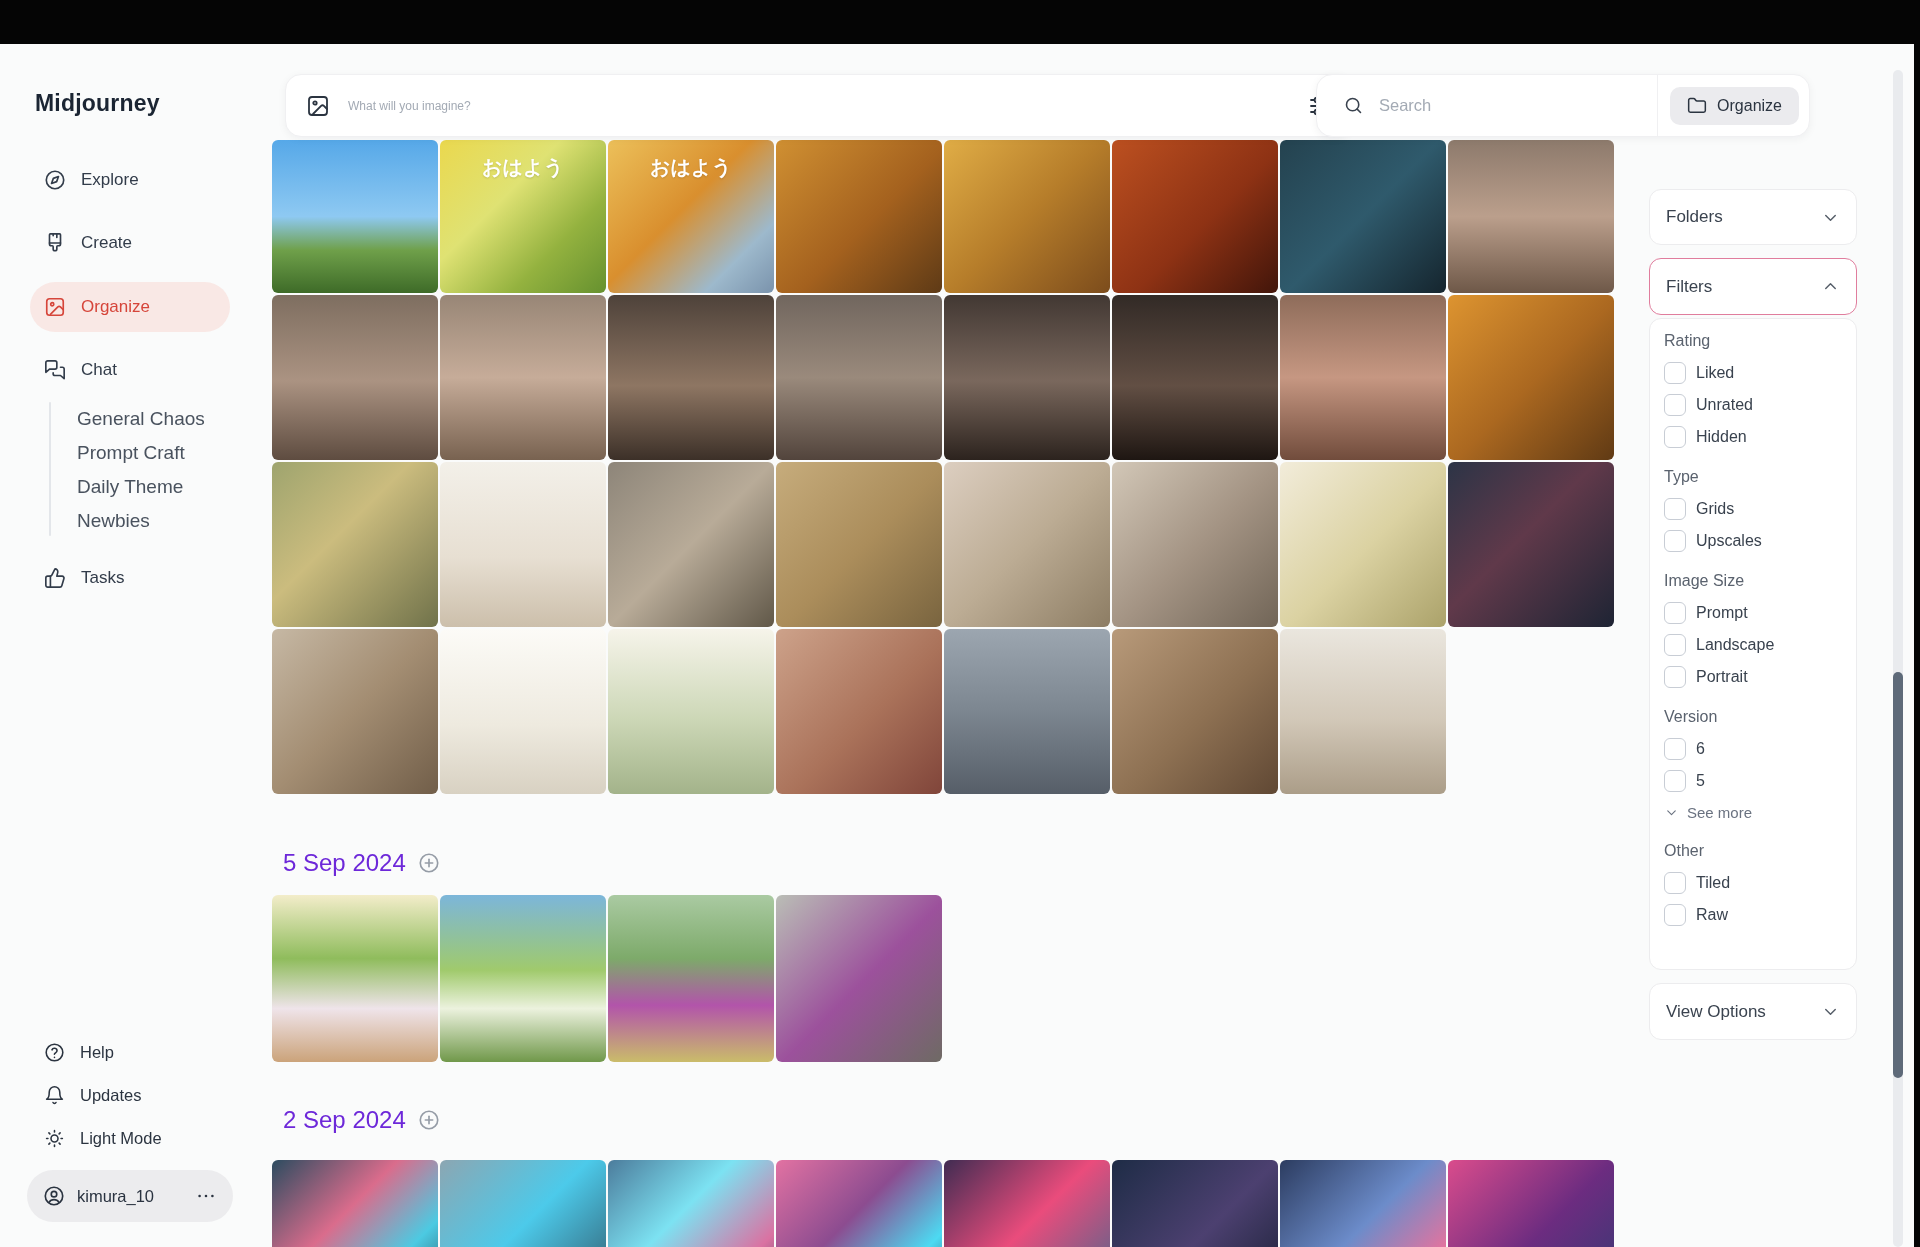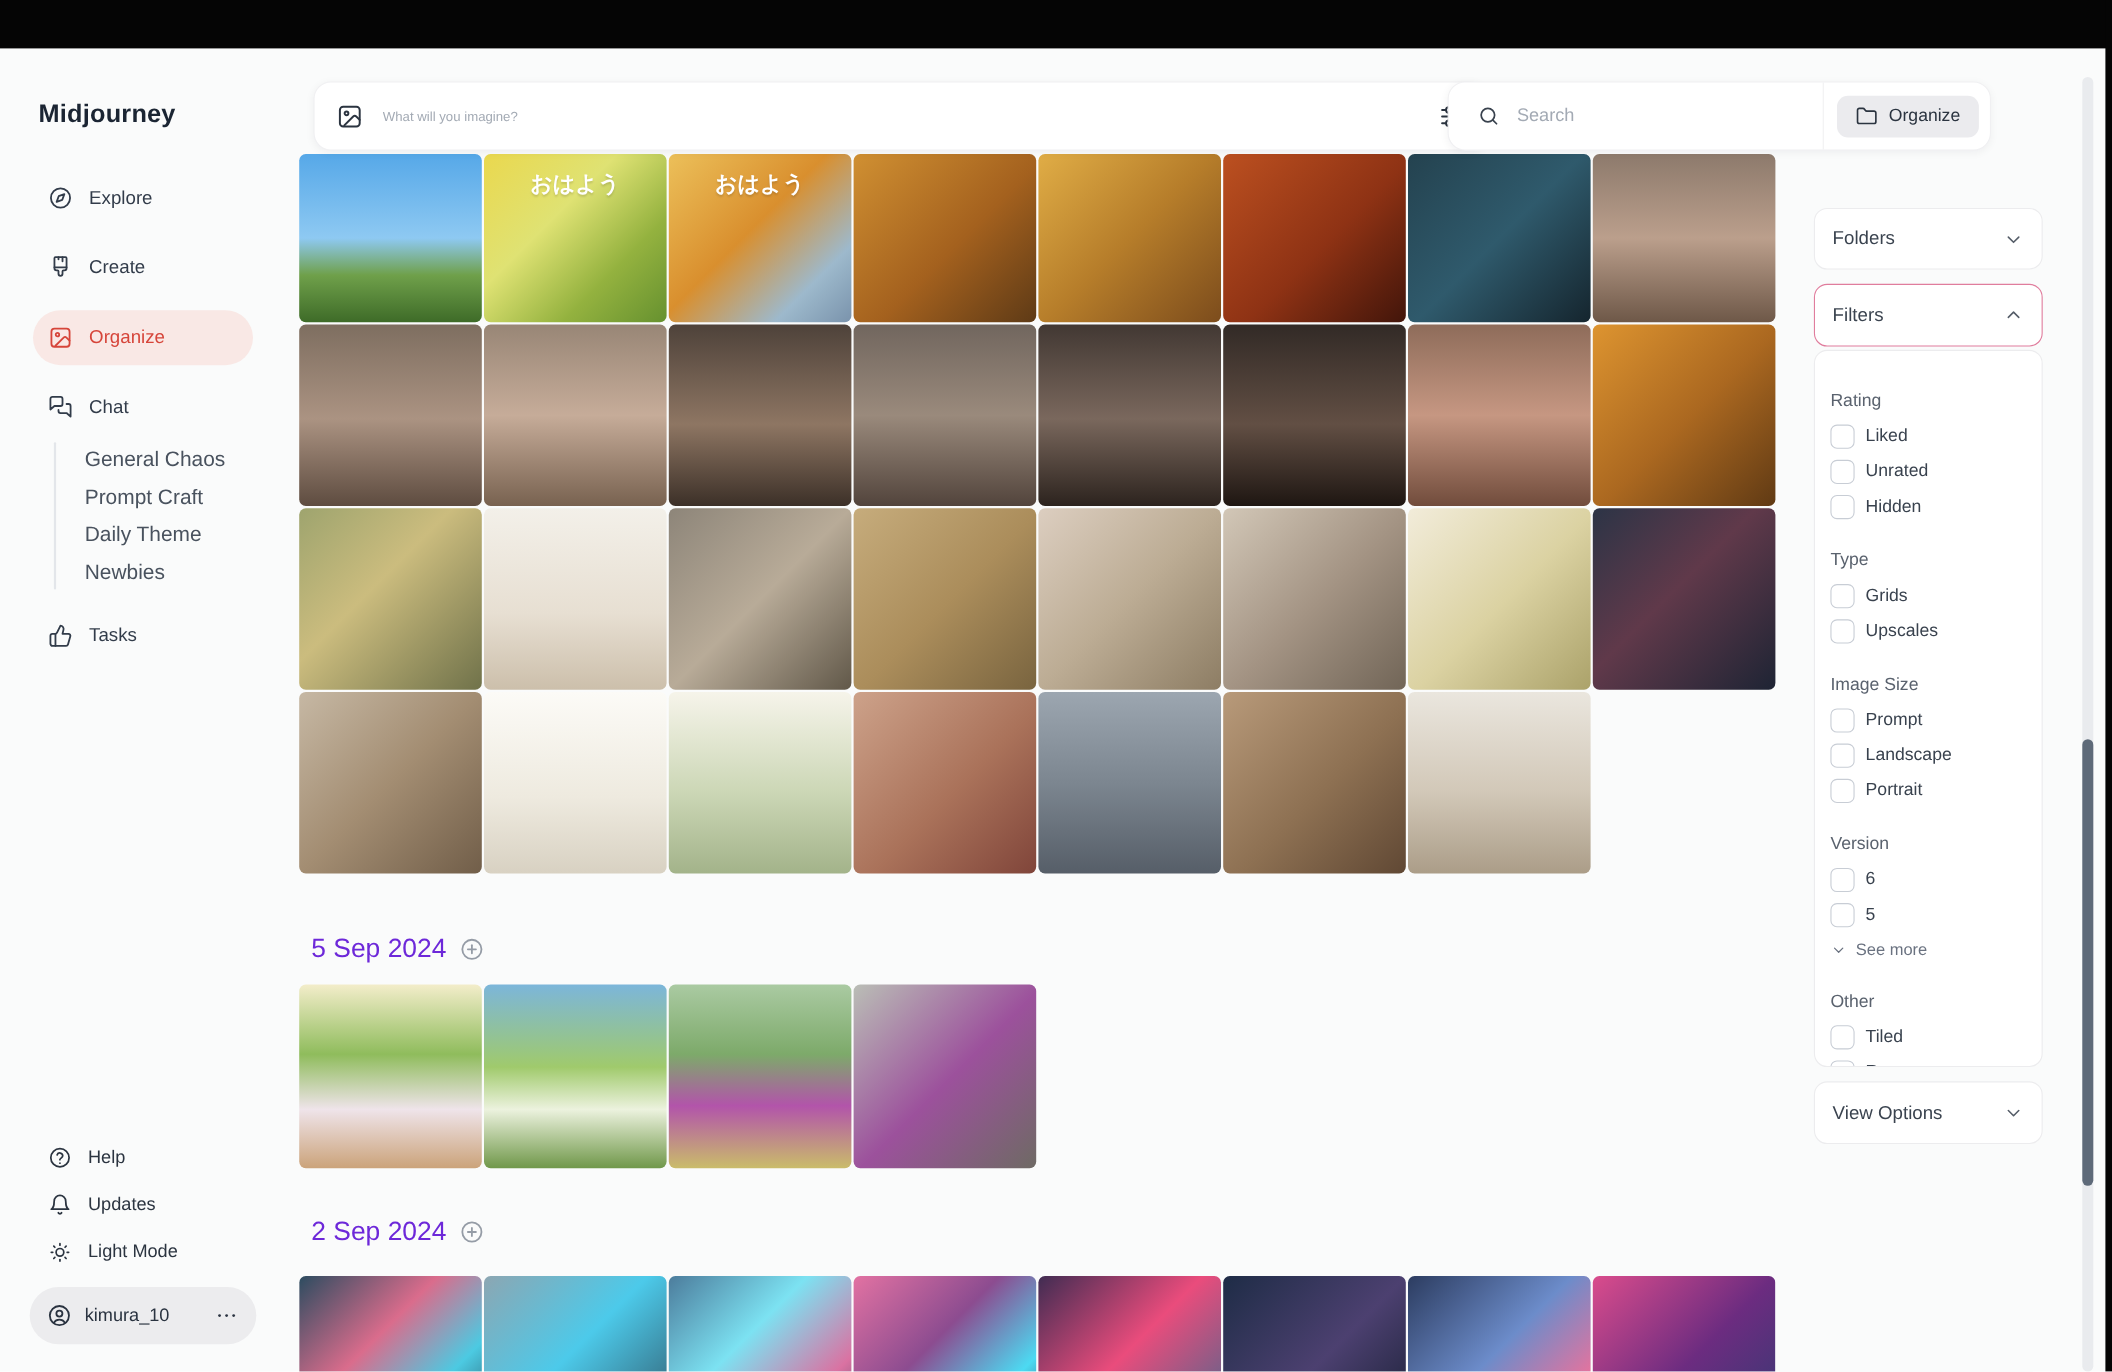--- a/index.html
+++ b/index.html
@@ -57,21 +57,21 @@
 
   
   .rail-card{position:absolute;left:1649px;width:208px;background:#fff;border:1px solid #ececee;border-radius:12px;
              box-sizing:border-box;display:flex;align-items:center;justify-content:space-between;padding:0 16px;
              font-size:17px;color:#3a434f;font-weight:500;cursor:pointer;z-index:3;}
   .rail-card .icn{width:19px;height:19px;color:#555d68;}
   #folders-card{top:189px;height:56px;}
   #filters-header{top:258px;height:57px;border:1.5px solid #e07d9d;}
   #filters-body{position:absolute;left:1649px;top:318px;width:208px;height:652px;background:#fff;border:1px solid #ececee;
                 border-radius:12px;box-sizing:border-box;padding:13px 14px;overflow:hidden;z-index:3;}
-  .fgroup{margin-bottom:15px;margin-top:24px;}
+  .fgroup{margin-bottom:15px;}
   .ftitle{font-size:16px;color:#5a626e;margin-bottom:7px;}
   .frow{display:flex;align-items:center;gap:10px;height:32px;cursor:pointer;}
   .cb{width:20px;height:20px;border:1.5px solid #c8cdd5;border-radius:6px;background:#fff;flex:none;}
   .flabel{font-size:16px;color:#39424e;}
   .see-more{display:flex;align-items:center;gap:8px;height:30px;color:#6a7280;font-size:15px;cursor:pointer;}
   .see-more .icn{width:15px;height:15px;}
   #view-options-card{top:983px;height:57px;}
 
   
   #scroll-track{position:absolute;left:1893px;top:70px;width:10px;height:1177px;background:#e9ebee;border-radius:6px;z-index:10;}

